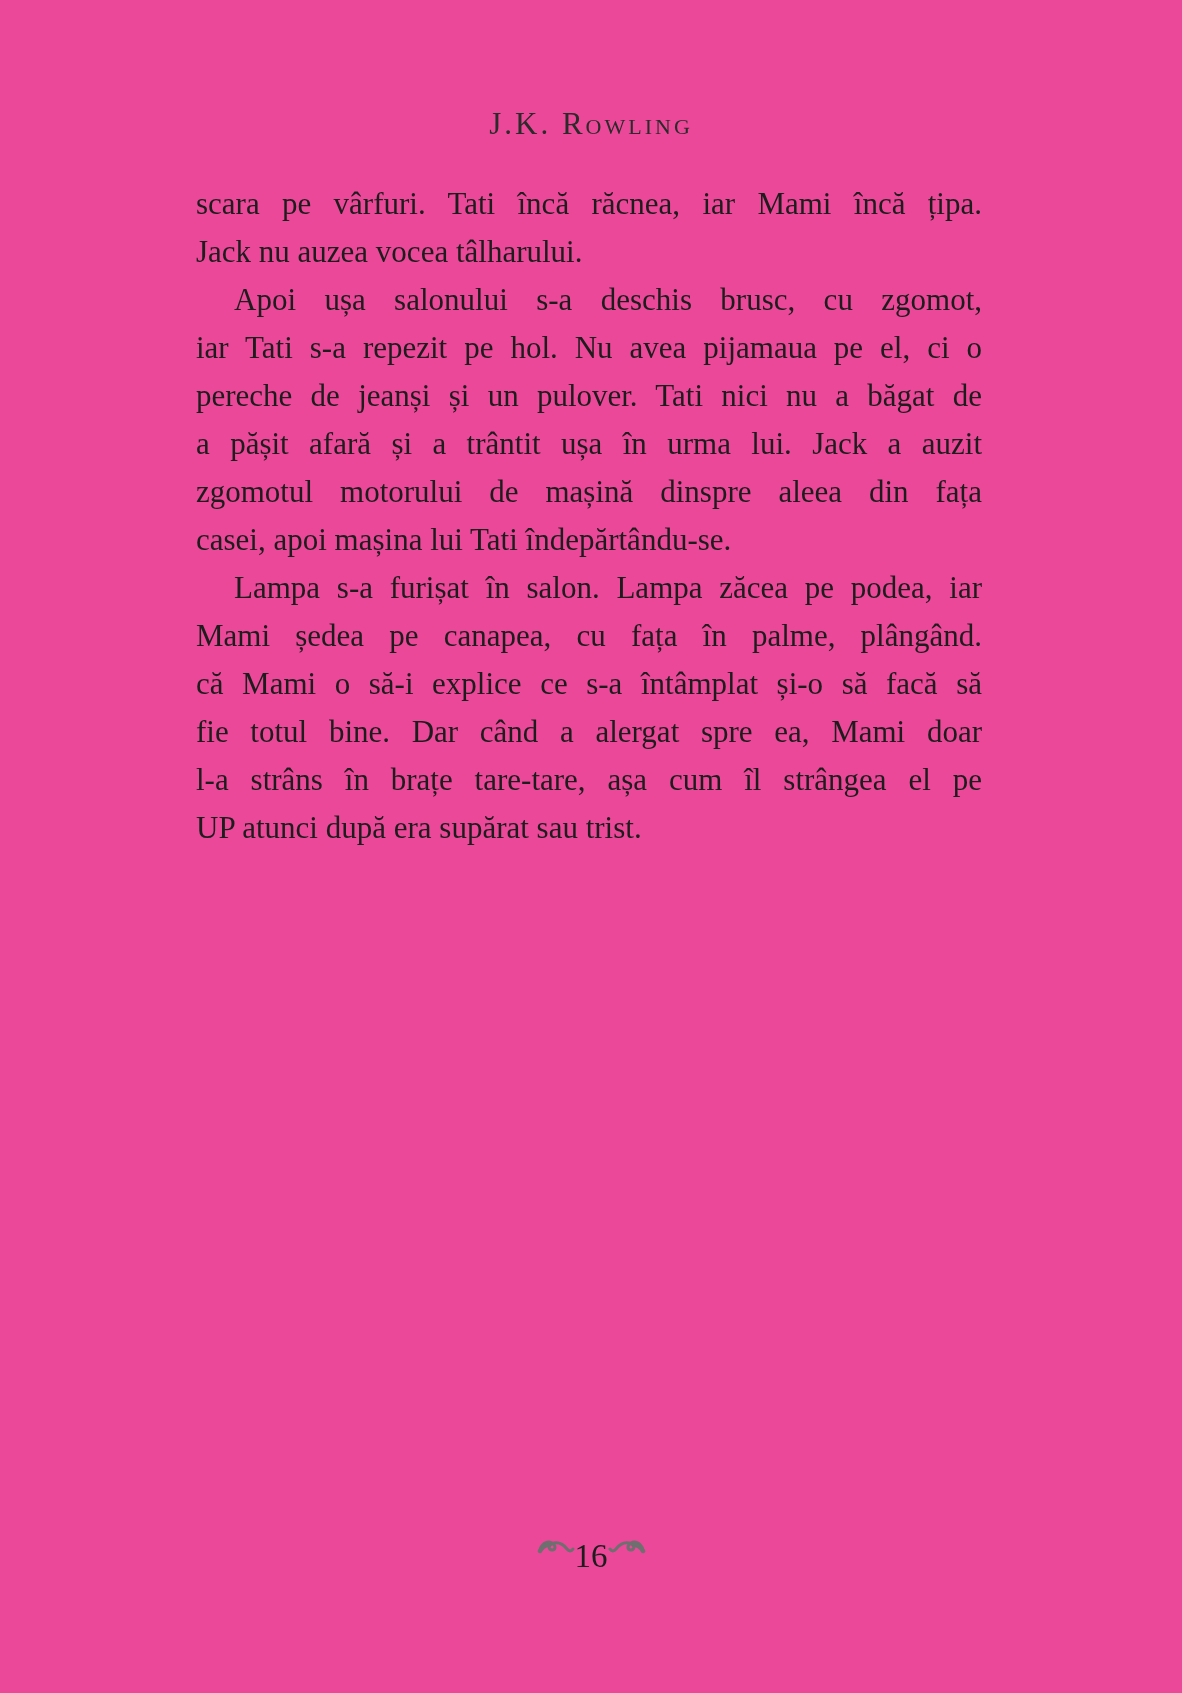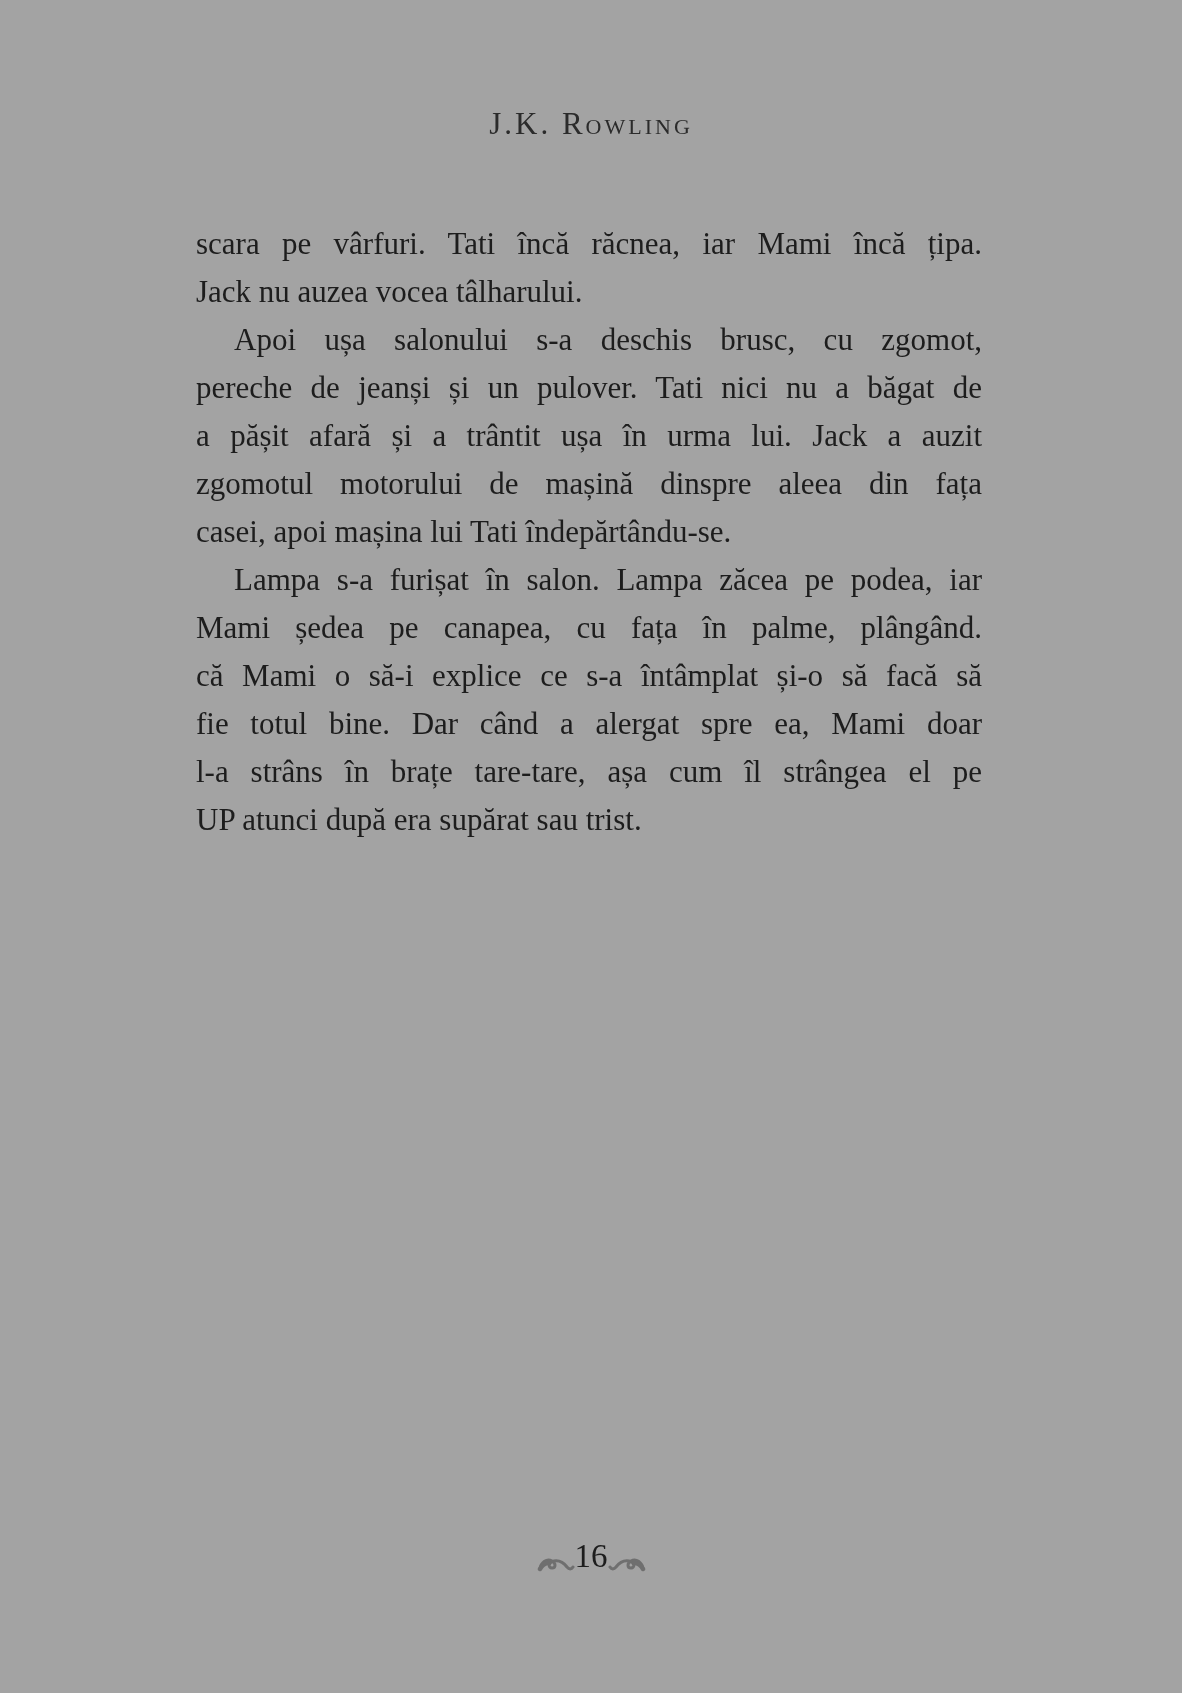--- a/index.html
+++ b/index.html
@@ -1,61 +1,60 @@
 <!DOCTYPE html>
 <html><head>
 <meta charset="utf-8">
 <style>
   html, body { margin: 0; padding: 0; background: #ffffff; }
   .page {
     position: relative;
     width: 1182px;
     height: 1693px;
-    background: #a3a3a3;
+    background: #ec4899;
     font-family: "Liberation Serif", "DejaVu Serif", serif;
     color: #1d1d1d;
     overflow: hidden;
   }
   .running-header {
     position: absolute;
     top: 106px;
     left: 0;
     width: 100%;
     text-align: center;
     font-variant: small-caps;
     font-size: 31px;
     letter-spacing: 3px;
     color: #2b2b2b;
   }
   .text-block {
     position: absolute;
     top: 180px;
     left: 196px;
     width: 786px;
-    margin-top: 40px;
   }
   .line {
     font-size: 31px;
     line-height: 48px;
     height: 48px;
     overflow: hidden;
     text-align: justify;
     text-align-last: justify;
     white-space: normal;
   }
   .line.rag { text-align-last: left; }
   .line.indent { text-indent: 38px; }
   .footer {
     position: absolute;
     top: 1536px;
     left: 0;
     width: 100%;
     display: flex;
     justify-content: center;
-    align-items: flex-end;
+    align-items: flex-start;
   }
   .page-number {
     font-size: 33px;
     line-height: 40px;
     color: #1d1d1d;
   }
   .flourish { display: inline-block; width: 38px; height: 22px; }
   .flourish svg { display: block; width: 38px; height: 22px; }
   .flourish.mirrored svg { transform: scaleX(-1); }
 </style>
@@ -63,20 +62,21 @@
 <body>
 
 <div class="page">
 
   <div class="running-header">J.K. Rowling</div>
 
   <div class="text-block" id="text-block">
       <div class="line">scara pe vârfuri. Tati încă răcnea, iar Mami încă țipa.</div>
       <div class="line rag">Jack nu auzea vocea tâlharului.</div>
       <div class="line indent">Apoi ușa salonului s-a deschis brusc, cu zgomot,</div>
+      <div class="line">iar Tati s-a repezit pe hol. Nu avea pijamaua pe el, ci o</div>
       <div class="line">pereche de jeanși și un pulover. Tati nici nu a băgat de</div>
       <div class="line">a pășit afară și a trântit ușa în urma lui. Jack a auzit</div>
       <div class="line">zgomotul motorului de mașină dinspre aleea din fața</div>
       <div class="line rag">casei, apoi mașina lui Tati îndepărtându-se.</div>
       <div class="line indent">Lampa s-a furișat în salon. Lampa zăcea pe podea, iar</div>
       <div class="line">Mami ședea pe canapea, cu fața în palme, plângând.</div>
       <div class="line">că Mami o să-i explice ce s-a întâmplat și-o să facă să</div>
       <div class="line">fie totul bine. Dar când a alergat spre ea, Mami doar</div>
       <div class="line">l-a strâns în brațe tare-tare, așa cum îl strângea el pe</div>
       <div class="line rag">UP atunci după era supărat sau trist.</div>

